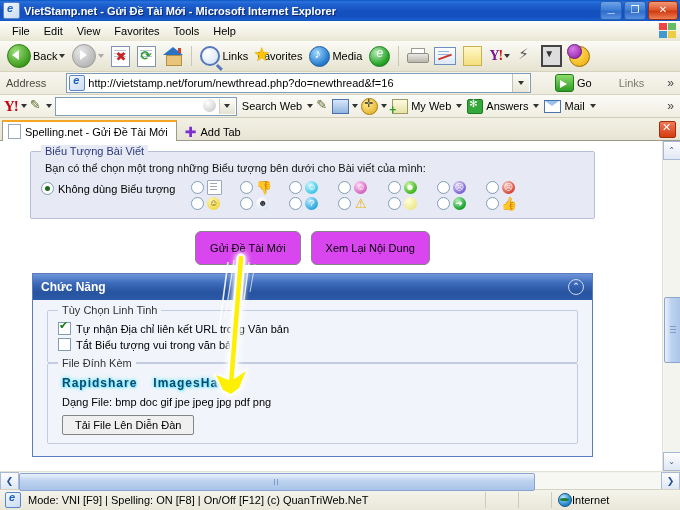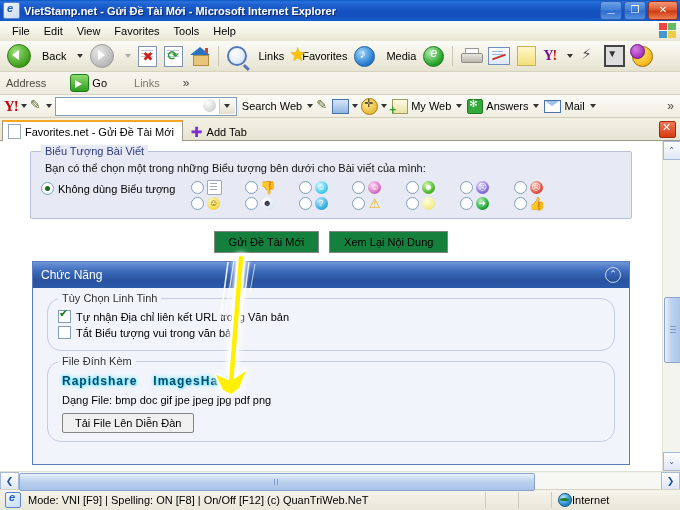--- a/index.html
+++ b/index.html
@@ -46,21 +46,21 @@
   .flagbox s{display:block;}
   .flagbox s:nth-child(1){background:#e44;}
   .flagbox s:nth-child(2){background:#6b6;}
   .flagbox s:nth-child(3){background:#49c;}
   .flagbox s:nth-child(4){background:#ec4;}
 
   
   .toolbar{height:30px;flex:none;display:flex;align-items:center;
     background:linear-gradient(180deg,#fbfbf7 0%,#f1efe2 50%,#e6e3d1 100%);
     border-bottom:1px solid #d5d2c0;padding-left:4px;gap:1px;}
-  .tbtn{display:flex;align-items:center;height:24px;padding:0 3px;gap:11px;}
+  .tbtn{display:flex;align-items:center;height:24px;padding:0 3px;gap:2px;}
   .tbtn .lbl{font-size:11px;}
   .sep{width:1px;height:20px;background:#c9c6b4;margin:0 4px;}
   .circ{width:22px;height:22px;border-radius:50%;position:relative;}
   .circ.green{background:radial-gradient(circle at 35% 30%,#9ce07a,#3f9d1e 70%,#2c7a13);
     border:1px solid #2f7d12;}
   .circ.gray{background:radial-gradient(circle at 35% 30%,#e7e7e7,#b9b9b9 70%,#9a9a9a);
     border:1px solid #9d9d9d;}
   .arrow-l,.arrow-r{position:absolute;top:5px;width:0;height:0;}
   .arrow-l{left:4px;border-top:5px solid transparent;border-bottom:5px solid transparent;border-right:7px solid #fff;}
   .arrow-r{left:7px;border-top:5px solid transparent;border-bottom:5px solid transparent;border-left:7px solid #fff;}
@@ -177,21 +177,21 @@
     border-top:2px solid #f5a623;font-size:11px;position:relative;top:1px;}
   .tab .tabico{width:11px;height:13px;background:#fff;border:1px solid #9aa8bd;}
   .addtab{height:19px;display:flex;align-items:center;gap:4px;padding:0 8px;font-size:11px;
     position:relative;top:1px;}
   .addtab .plus{color:#7b2fd0;font-weight:bold;font-size:14px;line-height:12px;}
   .tabclose{position:absolute;right:4px;top:3px;width:15px;height:15px;border-radius:2px;
     background:linear-gradient(180deg,#f0795a,#d63a10);border:1px solid #a12c09;}
   .tabclose:after{content:"✕";position:absolute;left:2px;top:-1px;color:#fff;font-size:11px;font-weight:bold;}
 
   
-  .viewport{flex:1;position:relative;display:flex;background:#fff;overflow:hidden;}
+  .viewport{flex:1;position:relative;display:flex;background:#fff;overflow:hidden;gap:37px;}
   .page{flex:1;position:relative;background:#fff;overflow:hidden;}
   .pagescroll{position:absolute;left:0;top:0;width:100%;}
 
   
   .vsb{width:17px;flex:none;background:#f7f7f3;border-left:1px solid #e3e1d4;
     display:flex;flex-direction:column;align-items:center;position:relative;}
   .sbbtn{width:16px;height:17px;flex:none;display:flex;align-items:center;justify-content:center;
     background:linear-gradient(180deg,#fdfdfd,#dfe7f5);border:1px solid #a8b9d6;font-size:8px;color:#3b5a8c;}
   .vtrack{flex:1;width:16px;background:#f4f4ef;position:relative;}
   .vthumb{position:absolute;left:0;width:16px;border:1px solid #8ba4cf;border-radius:2px;
@@ -239,32 +239,32 @@
   .em.red{background:radial-gradient(circle at 35% 30%,#ffc9bd,#d9483a 70%,#ad2c20);}
   .em.yellow{background:radial-gradient(circle at 35% 30%,#fff5b5,#f2d94a 70%,#c9ae16);color:#6a5800;}
   .em.shades{background:radial-gradient(circle at 35% 30%,#ffffff,#dfe9f5 70%,#b7c7da);color:#334;}
   .em.blueq{background:radial-gradient(circle at 35% 30%,#bfe9ff,#28a8e0 70%,#1481b5);}
   .em.warn{background:none;color:#e8b000;font-size:13px;line-height:13px;}
   .em.bulb{background:radial-gradient(circle at 35% 30%,#ffffdd,#f0e98a 70%,#cfc459);}
   .em.garrow{background:radial-gradient(circle at 35% 30%,#b7f0b7,#13a02b 70%,#0b7a1f);}
   .em.thumbup{background:none;color:#e0a93a;font-size:13px;line-height:13px;}
 
   .btnrow{display:flex;justify-content:center;gap:10px;margin:12px 0 8px 0;}
-  .wbtn{font-size:11px;padding:4px 14px;background:#15803d;border:1px solid #848484;
-    border-radius:0;color:#000;font-family:"Liberation Sans",sans-serif;}
+  .wbtn{font-size:11px;padding:10px 14px;background:#d946ef;border:1px solid #848484;
+    border-radius:6px;color:#000;font-family:"Liberation Sans",sans-serif;}
 
   .panel{margin:6px 22px 0 22px;border:1px solid #5a7bbd;background:#f2f4fb;}
   .panel-hd{height:26px;display:flex;align-items:center;justify-content:space-between;
-    padding:0 8px;color:#fff;font-weight:normal;font-size:12px;
+    padding:0 8px;color:#fff;font-weight:bold;font-size:12px;
     background:linear-gradient(180deg,#6e95d8 0%,#3d6bbb 35%,#27539f 70%,#2b5aa8 100%);}
   .collapse{width:14px;height:14px;border-radius:50%;border:1px solid #ccd9ef;
     color:#e8eefa;font-size:9px;line-height:12px;text-align:center;}
   .panel-bd{padding:10px 14px 12px 14px;}
-  .subfield{border:1px solid #c3cbe0;background:#f2f4fb;border-radius:14px;position:relative;
-    padding:8px 10px 8px 10px;margin-bottom:10px;}
+  .subfield{border:1px solid #c3cbe0;background:#f2f4fb;border-radius:2px;position:relative;
+    padding:8px 10px 8px 10px;}
   .sublegend{position:absolute;top:-7px;left:10px;background:#f2f4fb;padding:0 4px;
     color:#333;font-size:11px;}
   .chkrow{display:flex;align-items:center;gap:5px;margin:3px 0;}
   .chk{width:11px;height:11px;background:#fff;border:1px solid #7f9db9;flex:none;position:relative;}
   .chk.on:after{content:"✔";position:absolute;left:0;top:-4px;font-size:11px;color:#1a7a1a;}
   .linkrow{display:flex;gap:16px;margin:4px 0 6px 4px;}
   .fancy{font-family:"Liberation Sans",sans-serif;font-weight:bold;font-size:12px;
     color:#0c4a6e;letter-spacing:1px;
     text-shadow:0 0 3px #6fe8ff,0 0 5px #6fe8ff,1px 1px 0 #9fefff;}
   .ftypes{margin:2px 0 7px 4px;font-size:11px;}
@@ -398,20 +398,27 @@
     <span class="tbtn">
       <span class="boxdn"></span>
     </span>
     <span class="tbtn">
       <span class="msgr"></span>
     </span>
   </div>
 
   <div class="addrbar">
     <span class="addr-lbl">Address</span>
+    <span class="addr-field">
+      <span class="fav"></span>
+      <span class="addr-url">http://vietstamp.net/forum/newthread.php?do=newthread&amp;f=16</span>
+      <span class="addr-drop">
+          <span class="caret"></span>
+        </span>
+    </span>
     <span class="gobtn">
       <span class="goicon"></span>
       <span class="lbl">Go</span>
     </span>
     <span class="links-lbl">Links</span>
     <span class="chev">»</span>
   </div>
 
   <div class="ytoolbar">
     <span class="ylogo">Y!</span>
@@ -448,21 +455,21 @@
       <span>Mail</span>
     </span>
     <span class="caret"></span>
     <span style="flex:1"></span>
     <span class="chev">»</span>
   </div>
 
   <div class="tabbar">
     <span class="tab">
       <span class="tabico"></span>
-      <span>Favorites.net - Gửi Đề Tài Mới</span>
+      <span>Spelling.net - Gửi Đề Tài Mới</span>
     </span>
     <span class="addtab">
       <span class="plus">✚</span>
       <span>Add Tab</span>
     </span>
     <span class="tabclose"></span>
   </div>
 
   <div class="viewport">
     <div class="page">

